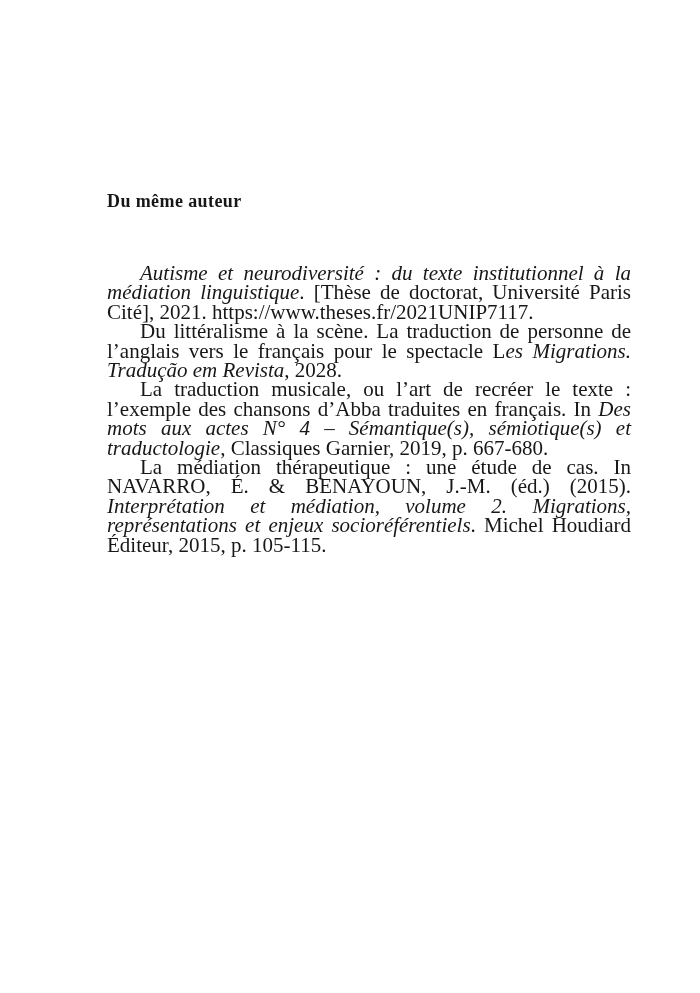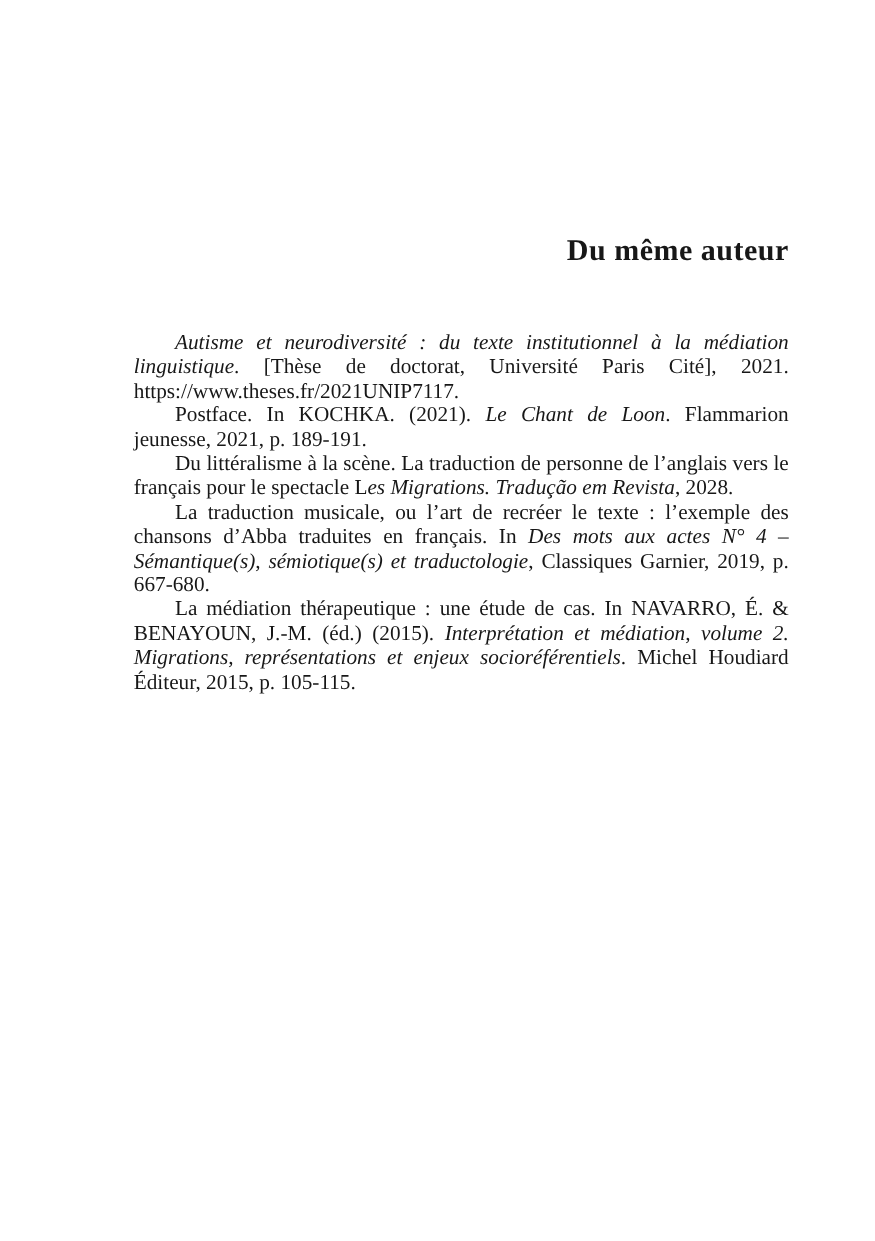--- a/index.html
+++ b/index.html
@@ -16,48 +16,47 @@
     font-family: "Liberation Serif", "DejaVu Serif", serif;
     color: #171717;
   }
   .text-block {
     margin-left: 107px;
     width: 524px;
   }
   .title {
     margin: 0;
     padding-top: 189px;
-    text-align: right;
-    font-size: 24px;
+    text-align: left;
+    font-size: 18px;
     line-height: 24px;
     font-weight: 700;
     letter-spacing: 0.4px;
   }
   .content {
     margin-top: 51px;
     text-align: justify;
-    font-size: 17px;
+    font-size: 21px;
     line-height: 19.4px;
   }
   .ref {
     margin: 0;
     padding: 0;
     text-indent: 33px;
   }
   .it {
     font-style: italic;
   }
 </style>
 </head>
 <body>
 
 <div class="page">
   <div class="text-block">
     <h1 class="title">Du même auteur</h1>
     <div class="content" id="paragraphs">
         <p class="ref"><span class="it">Autisme et neurodiversité : du texte institutionnel à la médiation linguistique</span><span>. [Thèse de doctorat, Université Paris Cité], 2021. https://www.theses.fr/2021UNIP7117.</span></p>
-        <p class="ref"><span>Postface. In KOCHKA. (2021). </span><span class="it">Le Chant de Loon</span><span>. Flammarion jeunesse, 2021, p. 189-191.</span></p>
         <p class="ref"><span>Du littéralisme à la scène. La traduction de personne de l’anglais vers le français pour le spectacle L</span><span class="it">es Migrations. Tradução em Revista</span><span>, 2028.</span></p>
         <p class="ref"><span>La traduction musicale, ou l’art de recréer le texte : l’exemple des chansons d’Abba traduites en français. In </span><span class="it">Des mots aux actes N° 4 – Sémantique(s), sémiotique(s) et traductologie</span><span>, Classiques Garnier, 2019, p. 667-680.</span></p>
         <p class="ref"><span>La médiation thérapeutique : une étude de cas. In NAVARRO, É. &amp; BENAYOUN, J.-M. (éd.) (2015). </span><span class="it">Interprétation et médiation, volume 2. Migrations, représentations et enjeux socioréférentiels</span><span>. Michel Houdiard Éditeur, 2015, p. 105-115.</span></p>
       </div>
   </div>
 </div>
 
 </body></html>

